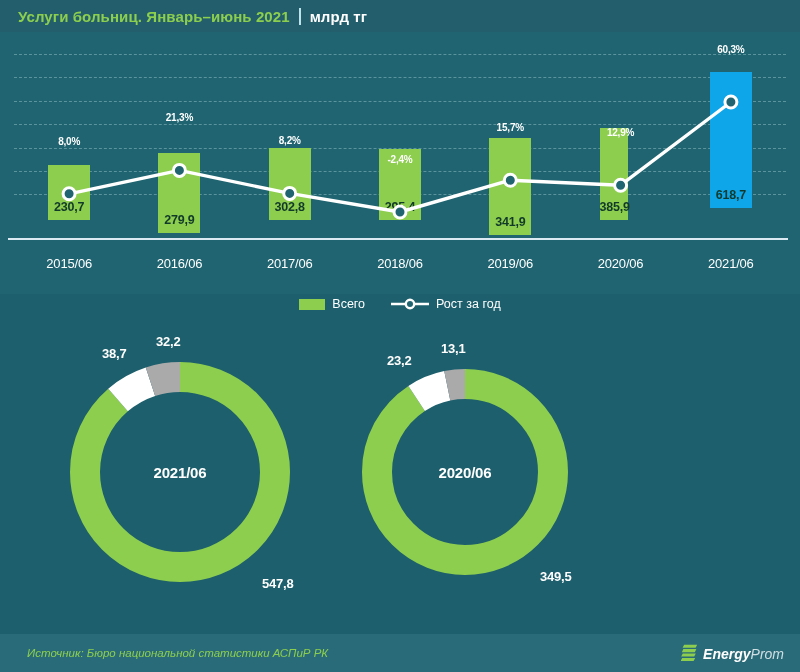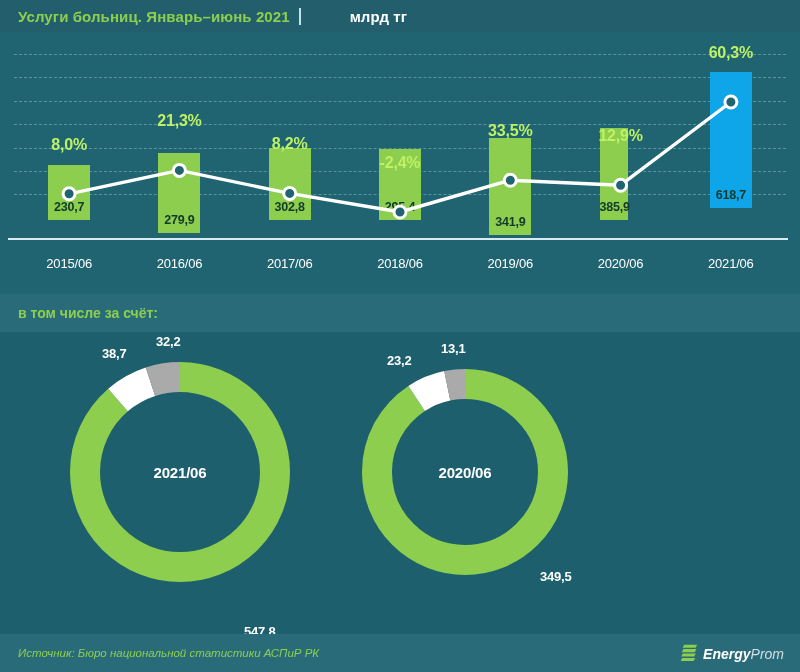--- a/index.html
+++ b/index.html
@@ -26,21 +26,21 @@
     font-size: 15px; font-weight: bold;
     color: #8ccf4e; letter-spacing: .1px;
     white-space: nowrap;
   }
   .title-sep {
     display: inline-block;
     width: 2px; height: 17px;
     background: #bfe3ea;
     margin: 0 9px -3px 9px;
   }
-  .title-unit { color: #ffffff; font-weight: bold; font-size: 15px; margin-left: 40px; }
+  .title-unit { color: #ffffff; font-weight: bold; font-size: 15px; }
 
   
   .barpanel {
     position: absolute; left: 0; top: 32px; width: 800px; height: 262px;
     background: #1f6470;
   }
   .plot {
     position: absolute; left: 14px; top: 14px; width: 772px; height: 192px;
   }
   .gridline {
@@ -66,21 +66,21 @@
   }
   .xlabel {
     position: absolute; top: 224px;
     text-align: center;
     font-size: 13px; color: #ffffff;
     letter-spacing: -.2px;
   }
   .pct-label {
     position: absolute;
     text-align: center;
-    font-size: 16px; font-weight: bold; color: #bef264;
+    font-size: 10px; font-weight: bold; color: #ffffff;
     white-space: nowrap;
     letter-spacing: -.2px;
   }
   svg.lineoverlay {
     position: absolute; left: 0; top: 0; width: 800px; height: 262px;
     pointer-events: none;
   }
 
   
   .barlegend {
@@ -123,21 +123,21 @@
     letter-spacing: -.2px;
   }
 
   
   .footer {
     position: absolute; left: 0; top: 634px; width: 800px; height: 38px;
     background: #2a6b79;
     display: flex; align-items: center;
   }
   .footer-src {
-    margin-left: 18px;
+    margin-left: 27px;
     font-size: 11.5px; font-style: italic; color: #8ccf4e;
     white-space: nowrap;
   }
   .logo {
     position: absolute; right: 16px; top: 50%; transform: translateY(-50%);
     display: flex; align-items: center; gap: 5px;
   }
   .logo-mark { width: 17px; height: 19px; display: block; }
   .logo-text { font-size: 14px; font-style: italic; white-space: nowrap; }
   .logo-energy { color: #ffffff; font-weight: bold; }
@@ -212,52 +212,49 @@
         <div class="xlabel" style="left: 455.143px; width: 110.286px;">2019/06</div>
         <div class="xlabel" style="left: 565.429px; width: 110.286px;">2020/06</div>
         <div class="xlabel" style="left: 675.714px; width: 110.286px;">2021/06</div>
       </div>
 
     <div id="pct-layer">
         <div class="pct-label" style="left: 29.1429px; width: 80px; top: 103.754px;">8,0%</div>
         <div class="pct-label" style="left: 139.429px; width: 80px; top: 80.4211px;">21,3%</div>
         <div class="pct-label" style="left: 249.714px; width: 80px; top: 103.404px;">8,2%</div>
         <div class="pct-label" style="left: 360px; width: 80px; top: 122px;">-2,4%</div>
-        <div class="pct-label" style="left: 470.286px; width: 80px; top: 90.2456px;">33,5%</div>
+        <div class="pct-label" style="left: 470.286px; width: 80px; top: 90.2456px;">15,7%</div>
         <div class="pct-label" style="left: 580.571px; width: 80px; top: 95.1579px;">12,9%</div>
         <div class="pct-label" style="left: 690.857px; width: 80px; top: 12px;">60,3%</div>
       </div>
 
     <div class="barlegend">
       <div class="leg-item">
         <span class="leg-swatch-bar"></span>
         <span class="leg-text">Всего</span>
       </div>
       <div class="leg-item">
         <svg class="leg-line-mark" viewBox="0 0 38 12">
           <line x1="0" y1="6" x2="38" y2="6" stroke="#ffffff" stroke-width="2.6"></line>
           <circle cx="19" cy="6" r="4.2" fill="#1f6470" stroke="#ffffff" stroke-width="2.4"></circle>
         </svg>
         <span class="leg-text">Рост за год</span>
       </div>
     </div>
   </div>
 
-  <div class="sectionband">
-    <span class="section-text">в том числе за счёт:</span>
-  </div>
 
   <div class="donutpanel">
     <div id="donuts-layer">
         <div class="donut-wrap" style="left: 60px; top: 20px; width: 240px; height: 240px;"><svg viewBox="0 0 240 240" width="240" height="240">
             <circle cx="120" cy="120" r="95" fill="none" stroke="#8dce4e" stroke-width="30" stroke-dasharray="528.50 596.90" stroke-dashoffset="0.00" transform="rotate(-90 120 120)"></circle>
             <circle cx="120" cy="120" r="95" fill="none" stroke="#ffffff" stroke-width="30" stroke-dasharray="37.34 596.90" stroke-dashoffset="-528.50" transform="rotate(-90 120 120)"></circle>
             <circle cx="120" cy="120" r="95" fill="none" stroke="#aaaaaa" stroke-width="30" stroke-dasharray="31.07 596.90" stroke-dashoffset="-565.84" transform="rotate(-90 120 120)"></circle>
           </svg><div class="donut-center">2021/06</div></div>
-        <div class="donut-cb" style="left: 244px; top: 244px; margin-top: 48px;">547,8</div>
+        <div class="donut-cb" style="left: 262px; top: 244px;">547,8</div>
         <div class="donut-cb" style="left: 102px; top: 14px;">38,7</div>
         <div class="donut-cb" style="left: 156px; top: 2px;">32,2</div>
         <div class="donut-wrap" style="left: 352px; top: 27px; width: 226px; height: 226px;"><svg viewBox="0 0 226 226" width="226" height="226">
             <circle cx="113" cy="113" r="88" fill="none" stroke="#8dce4e" stroke-width="30" stroke-dasharray="500.90 552.92" stroke-dashoffset="0.00" transform="rotate(-90 113 113)"></circle>
             <circle cx="113" cy="113" r="88" fill="none" stroke="#ffffff" stroke-width="30" stroke-dasharray="33.25 552.92" stroke-dashoffset="-500.90" transform="rotate(-90 113 113)"></circle>
             <circle cx="113" cy="113" r="88" fill="none" stroke="#aaaaaa" stroke-width="30" stroke-dasharray="18.77 552.92" stroke-dashoffset="-534.15" transform="rotate(-90 113 113)"></circle>
           </svg><div class="donut-center">2020/06</div></div>
         <div class="donut-cb" style="left: 540px; top: 237px;">349,5</div>
         <div class="donut-cb" style="left: 387px; top: 21px;">23,2</div>
         <div class="donut-cb" style="left: 441px; top: 9px;">13,1</div>

